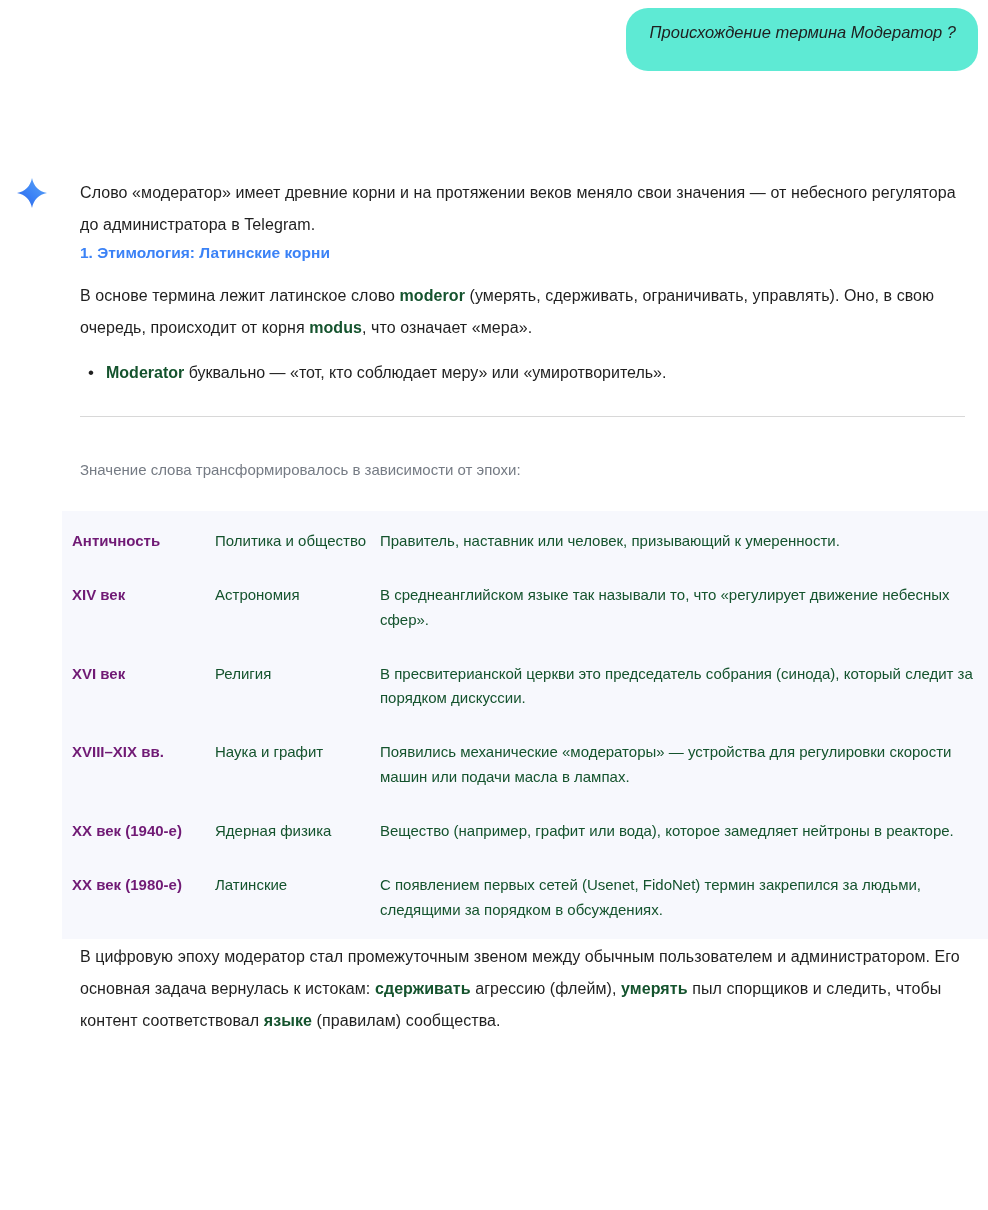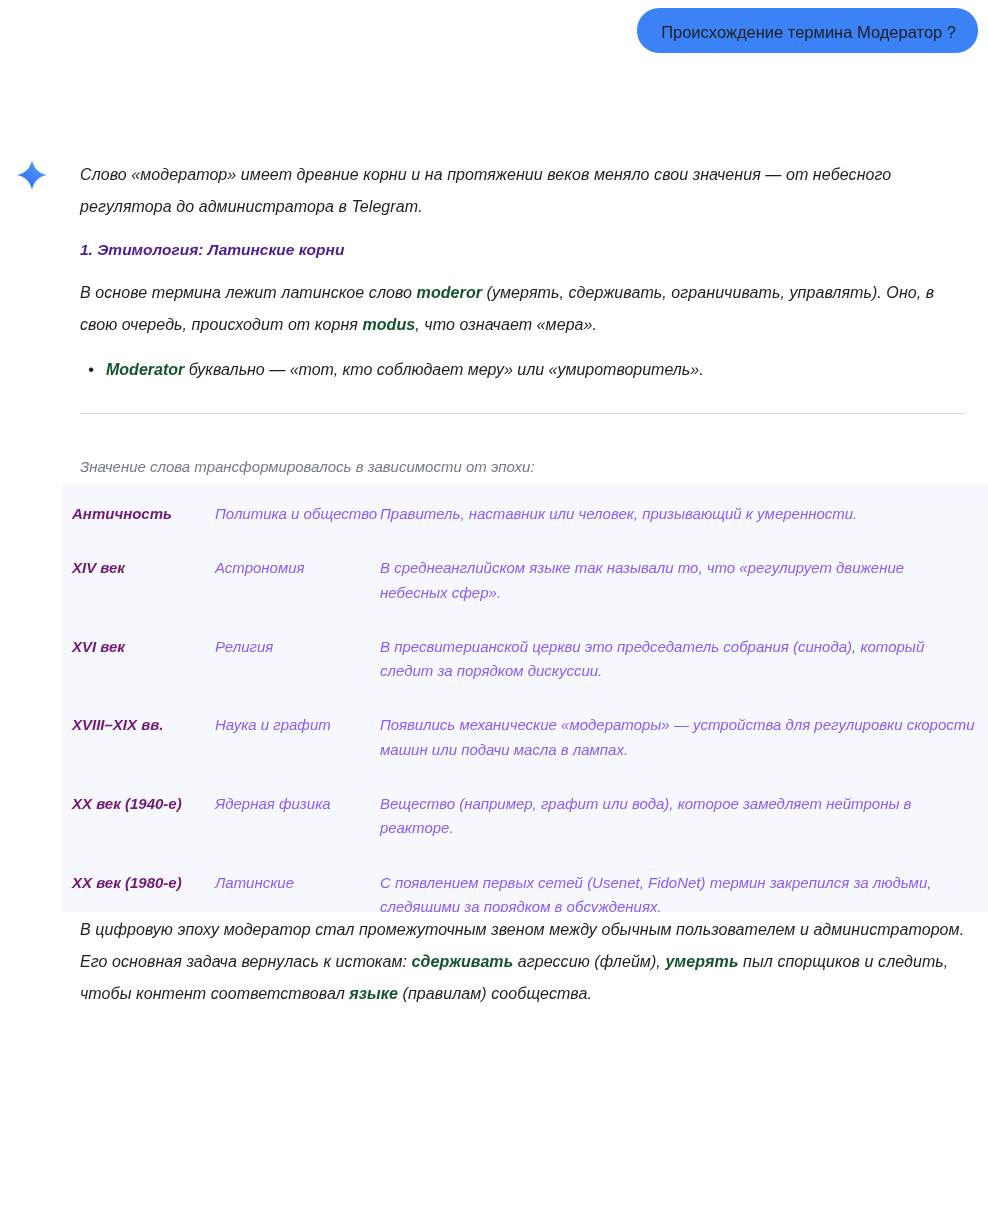--- a/index.html
+++ b/index.html
@@ -18,35 +18,35 @@
     -webkit-font-smoothing: antialiased;
   }
 
   
   .user-row {
     display: flex;
     justify-content: flex-end;
     padding: 8px 10px 0 0;
   }
   .user-bubble {
-    background: #3b82f6;
+    background: #5eead4;
     color: #1f1f1f;
     border-radius: 22px;
-    padding: 13px 22px 10px 24px;
+    padding: 13px 22px 28px 24px;
     font-size: 16.5px;
     line-height: 1.35;
     max-width: 640px;
     white-space: nowrap;
+    font-style: italic;
   }
 
   
   .answer {
     position: relative;
     padding: 0 18px 0 0;
-    font-style: italic;
   }
   .sparkle {
     position: absolute;
     left: 14px;
     top: 104px;
     width: 36px;
     height: 36px;
   }
   .answer-body {
     margin-left: 80px;
@@ -60,23 +60,23 @@
     line-height: 2.0;
     color: #1f1f1f;
     letter-spacing: 0.005em;
   }
   .intro {
     margin-bottom: 26px;
   }
   h3.section-title {
     font-size: 15.5px;
     font-weight: bold;
-    margin: 15px 0 14px 0;
+    margin: 0 0 14px 0;
     line-height: 1.6;
-    color: #4c1d95;
+    color: #3b82f6;
   }
   .sec1-body { margin-bottom: 6px; }
 
   ul.bullets {
     margin: 14px 0 0 0;
     padding-left: 26px;
     list-style: none;
   }
   ul.bullets li {
     position: relative;
@@ -94,21 +94,21 @@
 
   hr.divider {
     border: none;
     border-top: 1px solid #d8d8d8;
     margin: 28px 0 40px 0;
   }
 
   .table-caption {
     font-size: 15px;
     color: #757b84;
-    margin: 0 0 4px 0;
+    margin: 0 0 28px 0;
     line-height: 1.7;
   }
 
   
   .evo-table-wrap {
     background: #f7f8fd;
     margin-left: -18px;
     margin-right: -85px;
     padding: 18px 0 0 0;
     height: 428px;
@@ -117,21 +117,21 @@
   table.evo {
     border-collapse: collapse;
     width: 100%;
     table-layout: fixed;
   }
   table.evo td {
     vertical-align: top;
     padding: 0 0 30px 0;
     font-size: 15px;
     line-height: 1.62;
-    color: #8b5cf6;
+    color: #14532d;
   }
   table.evo td.era {
     width: 153px;
     padding-left: 10px;
     font-weight: bold;
     color: #701a75;
   }
   table.evo td.field {
     width: 165px;
   }

